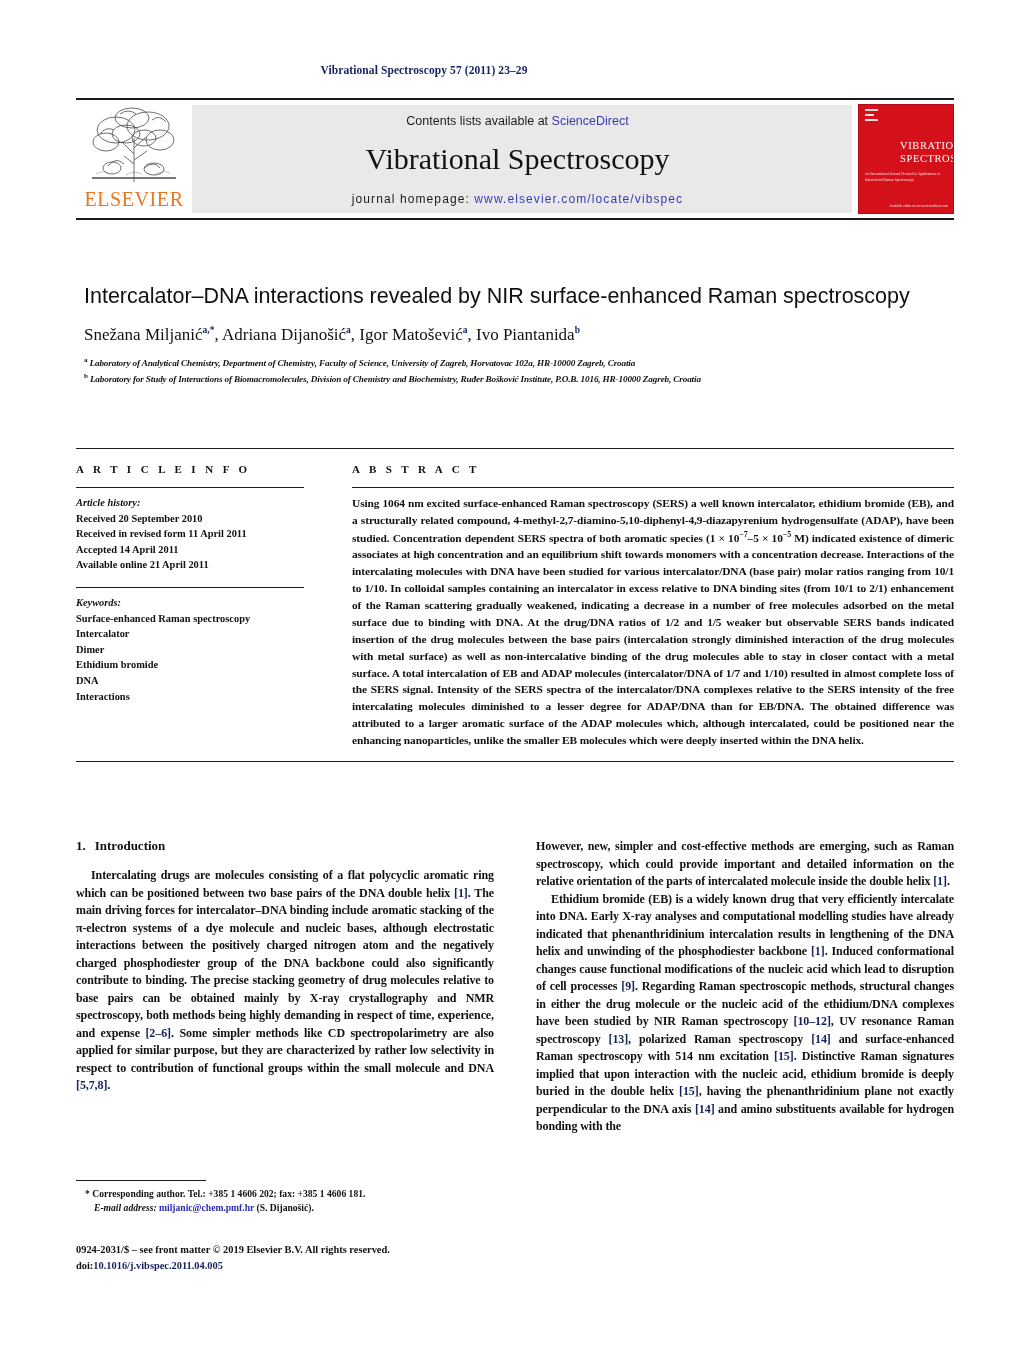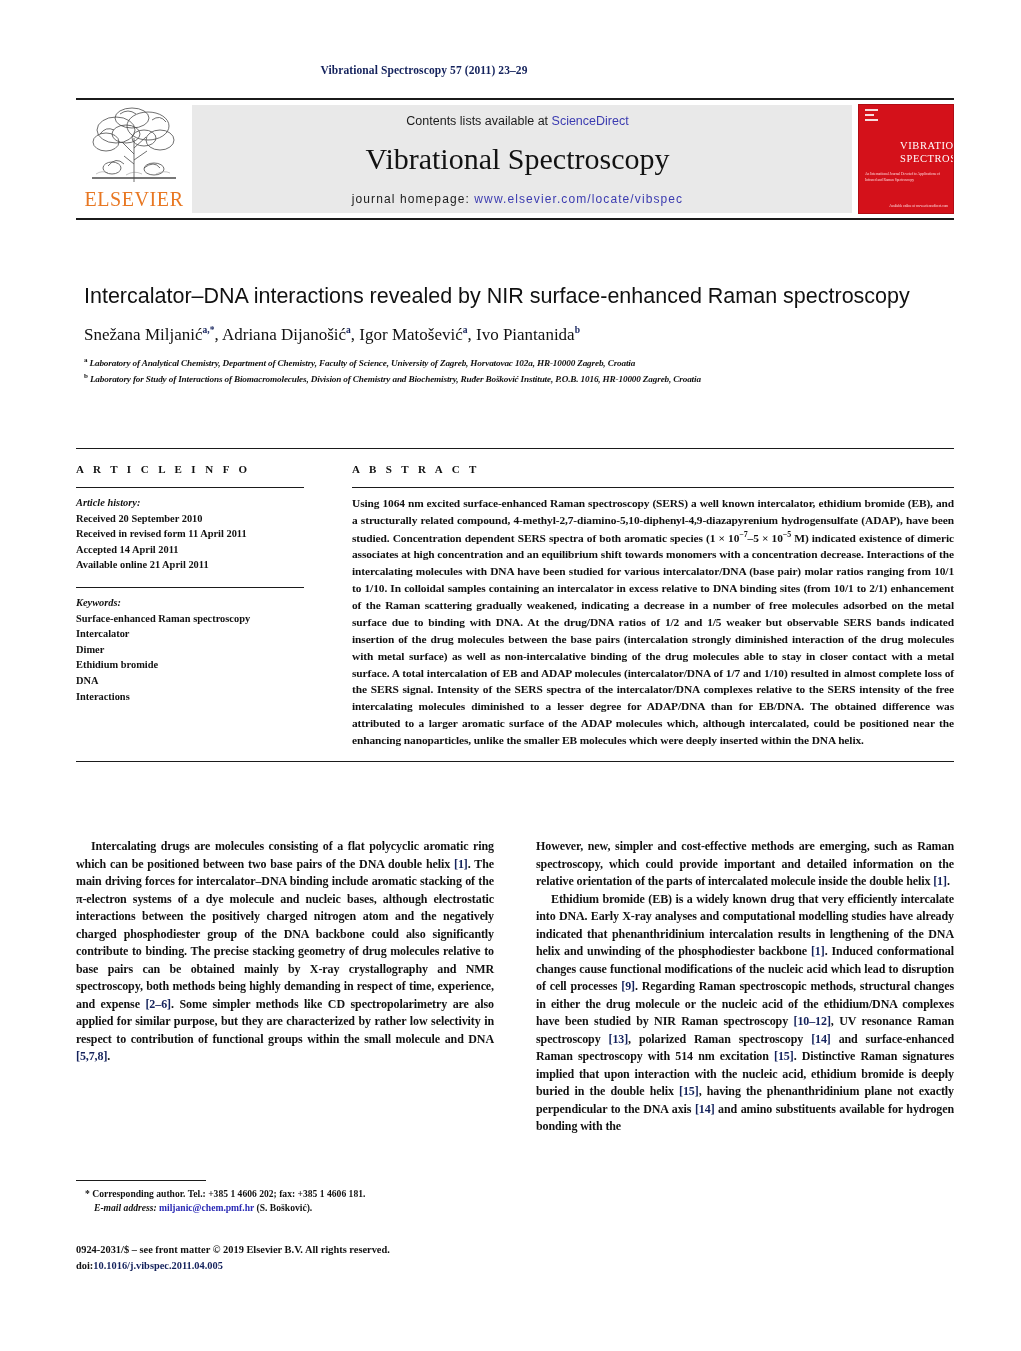--- a/index.html
+++ b/index.html
@@ -438,33 +438,36 @@
         <div class="abs-text"><span>Using 1064 nm excited surface-enhanced Raman spectroscopy (SERS) a well known intercalator, ethidium bromide (EB), and a structurally related compound, 4-methyl-2,7-diamino-5,10-diphenyl-4,9-diazapyrenium hydrogensulfate (ADAP), have been studied. Concentration dependent SERS spectra of both aromatic species (1 × 10</span><sup>−7</sup><span>–5 × 10</span><sup>−5</sup><span> M) indicated existence of dimeric associates at high concentration and an equilibrium shift towards monomers with a concentration decrease. Interactions of the intercalating molecules with DNA have been studied for various intercalator/DNA (base pair) molar ratios ranging from 10/1 to 1/10. In colloidal samples containing an intercalator in excess relative to DNA binding sites (from 10/1 to 2/1) enhancement of the Raman scattering gradually weakened, indicating a decrease in a number of free molecules adsorbed on the metal surface due to binding with DNA. At the drug/DNA ratios of 1/2 and 1/5 weaker but observable SERS bands indicated insertion of the drug molecules between the base pairs (intercalation strongly diminished interaction of the drug molecules with metal surface) as well as non-intercalative binding of the drug molecules able to stay in closer contact with a metal surface. A total intercalation of EB and ADAP molecules (intercalator/DNA of 1/7 and 1/10) resulted in almost complete loss of the SERS signal. Intensity of the SERS spectra of the intercalator/DNA complexes relative to the SERS intensity of the free intercalating molecules diminished to a lesser degree for ADAP/DNA than for EB/DNA. The obtained difference was attributed to a larger aromatic surface of the ADAP molecules which, although intercalated, could be positioned near the enhancing nanoparticles, unlike the smaller EB molecules which were deeply inserted within the DNA helix.</span></div>
       </div>
 
     </div>
     <div class="infozone-bottom"></div>
   </div>
 
   <div class="body-cols">
 
     <div class="bcol">
+      <h2 class="sec-title">
+        <span class="num">1.</span><span>Introduction</span>
+      </h2>
       <p class="para indent"><span>Intercalating drugs are molecules consisting of a flat polycyclic aromatic ring which can be positioned between two base pairs of the DNA double helix </span><span class="ref">[1]</span><span>. The main driving forces for intercalator–DNA binding include aromatic stacking of the π-electron systems of a dye molecule and nucleic bases, although electrostatic interactions between the positively charged nitrogen atom and the negatively charged phosphodiester group of the DNA backbone could also significantly contribute to binding. The precise stacking geometry of drug molecules relative to base pairs can be obtained mainly by X-ray crystallography and NMR spectroscopy, both methods being highly demanding in respect of time, experience, and expense </span><span class="ref">[2–6]</span><span>. Some simpler methods like CD spectropolarimetry are also applied for similar purpose, but they are characterized by rather low selectivity in respect to contribution of functional groups within the small molecule and DNA </span><span class="ref">[5,7,8]</span><span>.</span></p>
     </div>
 
     <div class="bcol">
       <p class="para"><span>However, new, simpler and cost-effective methods are emerging, such as Raman spectroscopy, which could provide important and detailed information on the relative orientation of the parts of intercalated molecule inside the double helix </span><span class="ref">[1]</span><span>.</span></p>
       <p class="para indent"><span>Ethidium bromide (EB) is a widely known drug that very efficiently intercalate into DNA. Early X-ray analyses and computational modelling studies have already indicated that phenanthridinium intercalation results in lengthening of the DNA helix and unwinding of the phosphodiester backbone </span><span class="ref">[1]</span><span>. Induced conformational changes cause functional modifications of the nucleic acid which lead to disruption of cell processes </span><span class="ref">[9]</span><span>. Regarding Raman spectroscopic methods, structural changes in either the drug molecule or the nucleic acid of the ethidium/DNA complexes have been studied by NIR Raman spectroscopy </span><span class="ref">[10–12]</span><span>, UV resonance Raman spectroscopy </span><span class="ref">[13]</span><span>, polarized Raman spectroscopy </span><span class="ref">[14]</span><span> and surface-enhanced Raman spectroscopy with 514 nm excitation </span><span class="ref">[15]</span><span>. Distinctive Raman signatures implied that upon interaction with the nucleic acid, ethidium bromide is deeply buried in the double helix </span><span class="ref">[15]</span><span>, having the phenanthridinium plane not exactly perpendicular to the DNA axis </span><span class="ref">[14]</span><span> and amino substituents available for hydrogen bonding with the</span></p>
     </div>
 
   </div>
 
   <div class="footnote">
     <div class="footnote-rule"></div>
-    <div class="footnote-text"><span>*</span> <span>Corresponding author. Tel.: +385 1 4606 202; fax: +385 1 4606 181.</span><br><span class="em">E-mail address:</span> <span class="mail">miljanic@chem.pmf.hr</span> <span>(S. Bošković).</span></div>
+    <div class="footnote-text"><span>*</span> <span>Corresponding author. Tel.: +385 1 4606 202; fax: +385 1 4606 181.</span><br><span class="em">E-mail address:</span> <span class="mail">miljanic@chem.pmf.hr</span> <span>(S. Dijanošić).</span></div>
   </div>
 
   <div class="footer">
     <div>0924-2031/$ – see front matter © 2019 Elsevier B.V. All rights reserved.</div>
     <div><span>doi:</span><span class="doi-link">10.1016/j.vibspec.2011.04.005</span></div>
   </div>
 
 </div>
 
 </body></html>

